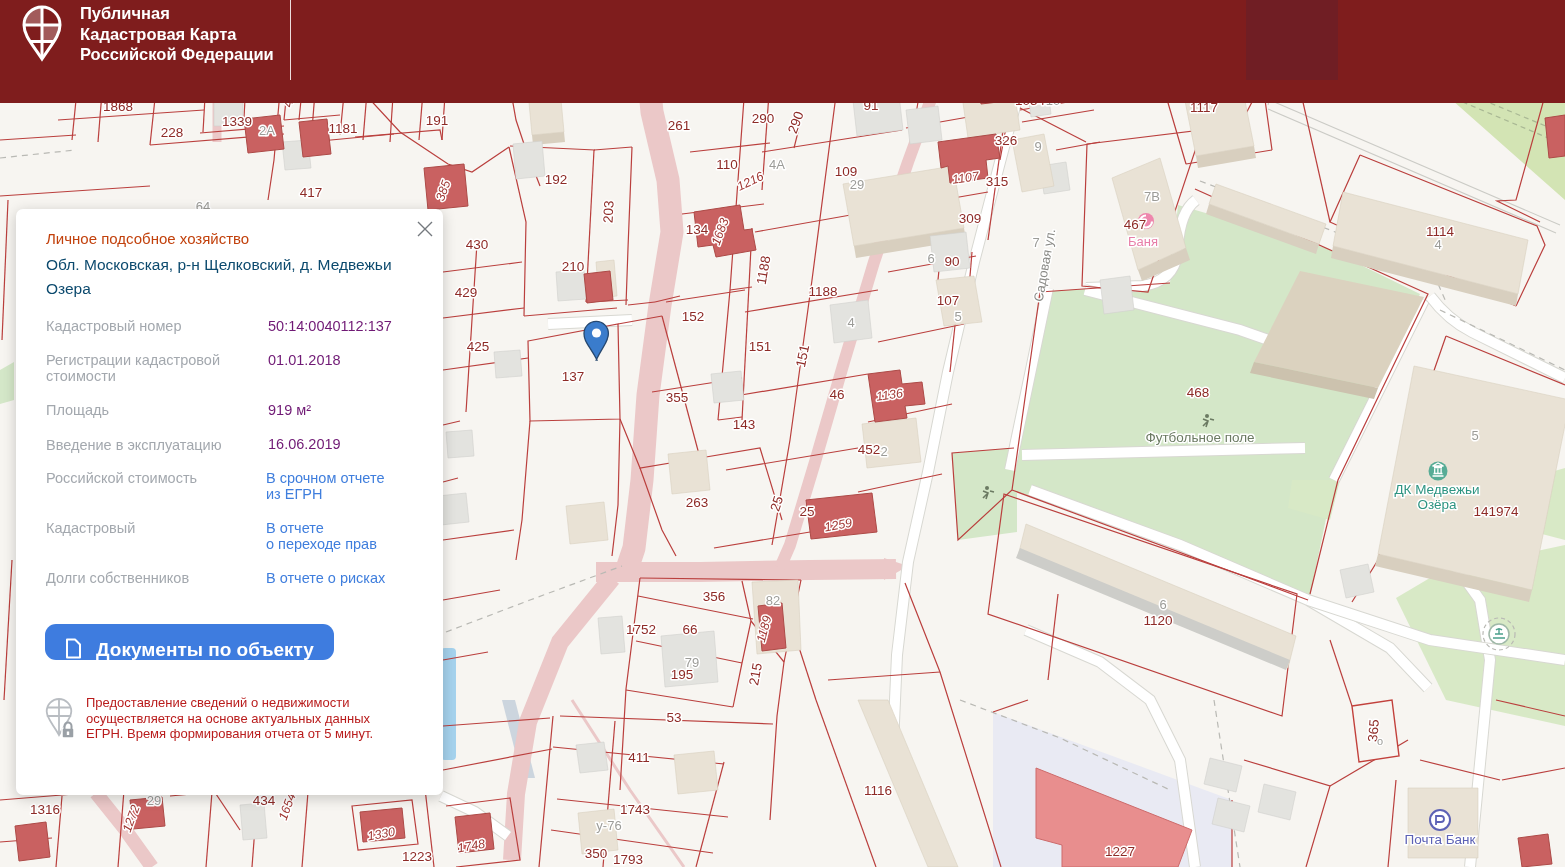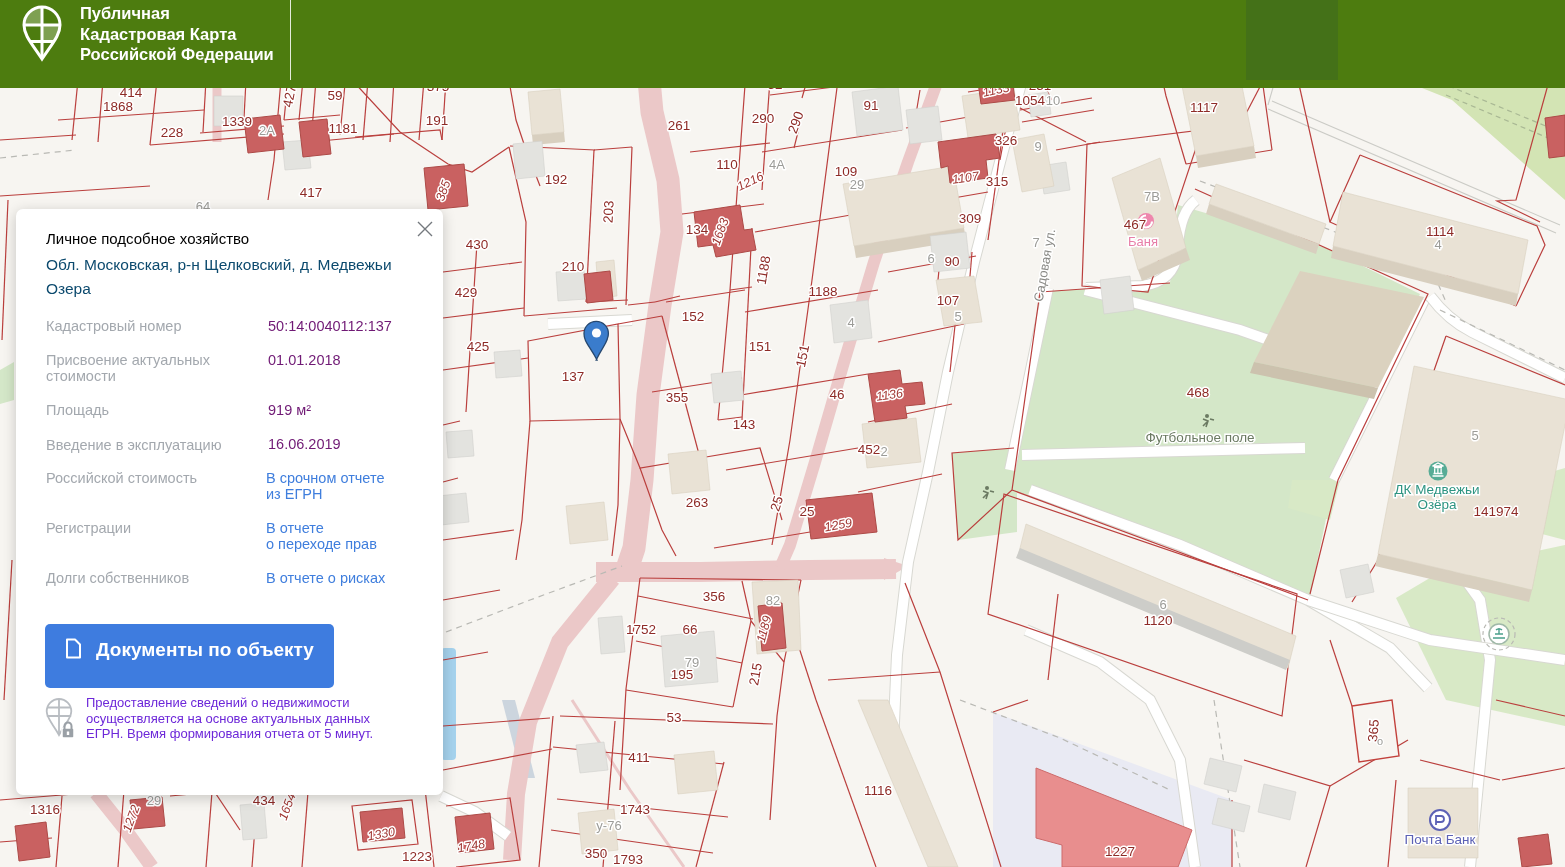--- a/index.html
+++ b/index.html
@@ -1,36 +1,36 @@
 <!DOCTYPE html>
 <html lang="ru"><head>
 <meta charset="utf-8">
 <title>Публичная Кадастровая Карта</title>
 <style>
 *{margin:0;padding:0;box-sizing:border-box}
 html,body{width:1565px;height:867px;overflow:hidden;font-family:"Liberation Sans",sans-serif}
 #page{position:relative;width:1565px;height:867px;background:#f7f5f1;overflow:hidden}
-#header{position:absolute;left:0;top:0;width:1565px;height:88px;background:#4d7c0f;z-index:30}
+#header{position:absolute;left:0;top:0;width:1565px;height:103px;background:#7f1d1d;z-index:30}
 #logo{position:absolute;left:21px;top:4px}
 #title{position:absolute;left:80px;top:3px;color:#fff;font-size:16.5px;line-height:20.5px;font-weight:bold}
 #hdiv{position:absolute;left:290px;top:0;width:1px;height:80px;background:rgba(255,255,255,.85)}
 #htext{position:absolute;left:310px;top:6px;color:#fff;font-size:13.5px;line-height:19px}
 #search{position:absolute;left:15px;top:137px;width:431px;height:50px;background:#fff;border-radius:8px;box-shadow:0 2px 8px rgba(0,0,0,.18);z-index:20}
 #search .ph{position:absolute;left:16px;top:14px;font-size:18px;color:#98a1ab}
 #search svg{position:absolute;right:16px;top:13px}
 #panel{position:absolute;left:16px;top:209px;width:427px;height:586px;background:#fff;border-radius:7px;box-shadow:0 3px 14px rgba(0,0,0,.2);z-index:20}
 #panel .close{position:absolute;right:8px;top:10px;width:20px;height:20px;cursor:pointer}
-#panel .sub{position:absolute;left:30px;top:21px;font-size:15px;color:#000000}
+#panel .sub{position:absolute;left:30px;top:21px;font-size:15px;color:#c2410c}
 #panel .addr{position:absolute;left:30px;top:44px;width:374px;font-size:15.5px;line-height:24px;font-weight:normal;color:#0c4a6e}
 .prow{position:absolute;left:30px;width:205px;font-size:14.5px;color:#a3a8ae;line-height:16px}
 .pval{position:absolute;left:252px;width:160px;font-size:14.5px;color:#701a75;line-height:16px}
 .plink{position:absolute;left:250px;width:165px;font-size:14.5px;color:#3f7edd;line-height:16px}
-#docbtn{position:absolute;left:29px;top:415px;width:289px;height:64px;background:#3e7cdf;border-radius:5px;color:#fff;font-size:19px;font-weight:bold;text-align:center;line-height:52px}
+#docbtn{position:absolute;left:29px;top:415px;width:289px;height:36px;background:#3e7cdf;border-radius:11px;color:#fff;font-size:19px;font-weight:bold;text-align:center;line-height:52px}
 #docbtn svg{vertical-align:-3px;margin-right:14px}
-#pfoot{position:absolute;left:70px;top:486px;width:312px;font-size:13px;line-height:15.5px;color:#6d28d9}
+#pfoot{position:absolute;left:70px;top:486px;width:312px;font-size:13px;line-height:15.5px;color:#b91c1c}
 #picon{position:absolute;left:29px;top:488px}
 .sub,.addr,.prow,.pval,.plink{white-space:normal}
 </style>
 </head>
 <body>
 <div id="page">
 
 <svg id="map" width="1565" height="787" viewBox="0 80 1565 787" style="position:absolute;left:0;top:80px" font-family="&quot;Liberation Sans&quot;,sans-serif">
 <defs>
 <style>
@@ -533,29 +533,29 @@
 
 
 <div id="panel">
   <svg class="close" viewBox="0 0 20 20">
         <path d="M3 3 L17 17 M17 3 L3 17" stroke="#74797e" stroke-width="1.4"></path>
       </svg>
   <div class="sub">Личное подсобное хозяйство</div>
   <div class="addr">Обл. Московская, р-н Щелковский, д. Медвежьи Озера</div>
   <div class="prow" style="top:109px">Кадастровый номер</div>
   <div class="pval" style="top:109px">50:14:0040112:137</div>
-  <div class="prow" style="top:143px">Присвоение актуальных стоимости</div>
+  <div class="prow" style="top:143px">Регистрации кадастровой стоимости</div>
   <div class="pval" style="top:143px">01.01.2018</div>
   <div class="prow" style="top:193px">Площадь</div>
   <div class="pval" style="top:193px">919 м²</div>
   <div class="prow" style="top:228px">Введение в эксплуатацию</div>
   <div class="pval" style="top:227px">16.06.2019</div>
   <div class="prow" style="top:261px">Российской стоимость</div>
   <div class="plink" style="top:261px">В срочном отчете<br>из ЕГРН</div>
-  <div class="prow" style="top:311px">Регистрации</div>
+  <div class="prow" style="top:311px">Кадастровый</div>
   <div class="plink" style="top:311px">В отчете<br>о переходе прав</div>
   <div class="prow" style="top:361px">Долги собственников</div>
   <div class="plink" style="top:361px">В отчете о рисках</div>
   <div id="docbtn"><svg width="17" height="21" viewBox="0 0 17 21">
           <path d="M2 1.5 H10 L15 6.5 V19.5 H2 Z" fill="none" stroke="#fff" stroke-width="2" stroke-linejoin="round"></path>
         </svg>Документы по объекту</div>
   <div id="picon">
     <svg width="30" height="46" viewBox="0 0 30 46">
       <path d="M14 2 A12.3 12.3 0 0 1 26.3 14.3 C26.3 21.5 20 27 14 38 C8 27 1.7 21.5 1.7 14.3 A12.3 12.3 0 0 1 14 2 Z" fill="none" stroke="#b9bdc2" stroke-width="1.8"></path>
       <path d="M14 2 L14 38 M2.3 10.5 L25.7 10.5 M1.8 19 L26.2 19" stroke="#b9bdc2" stroke-width="1.8"></path>

